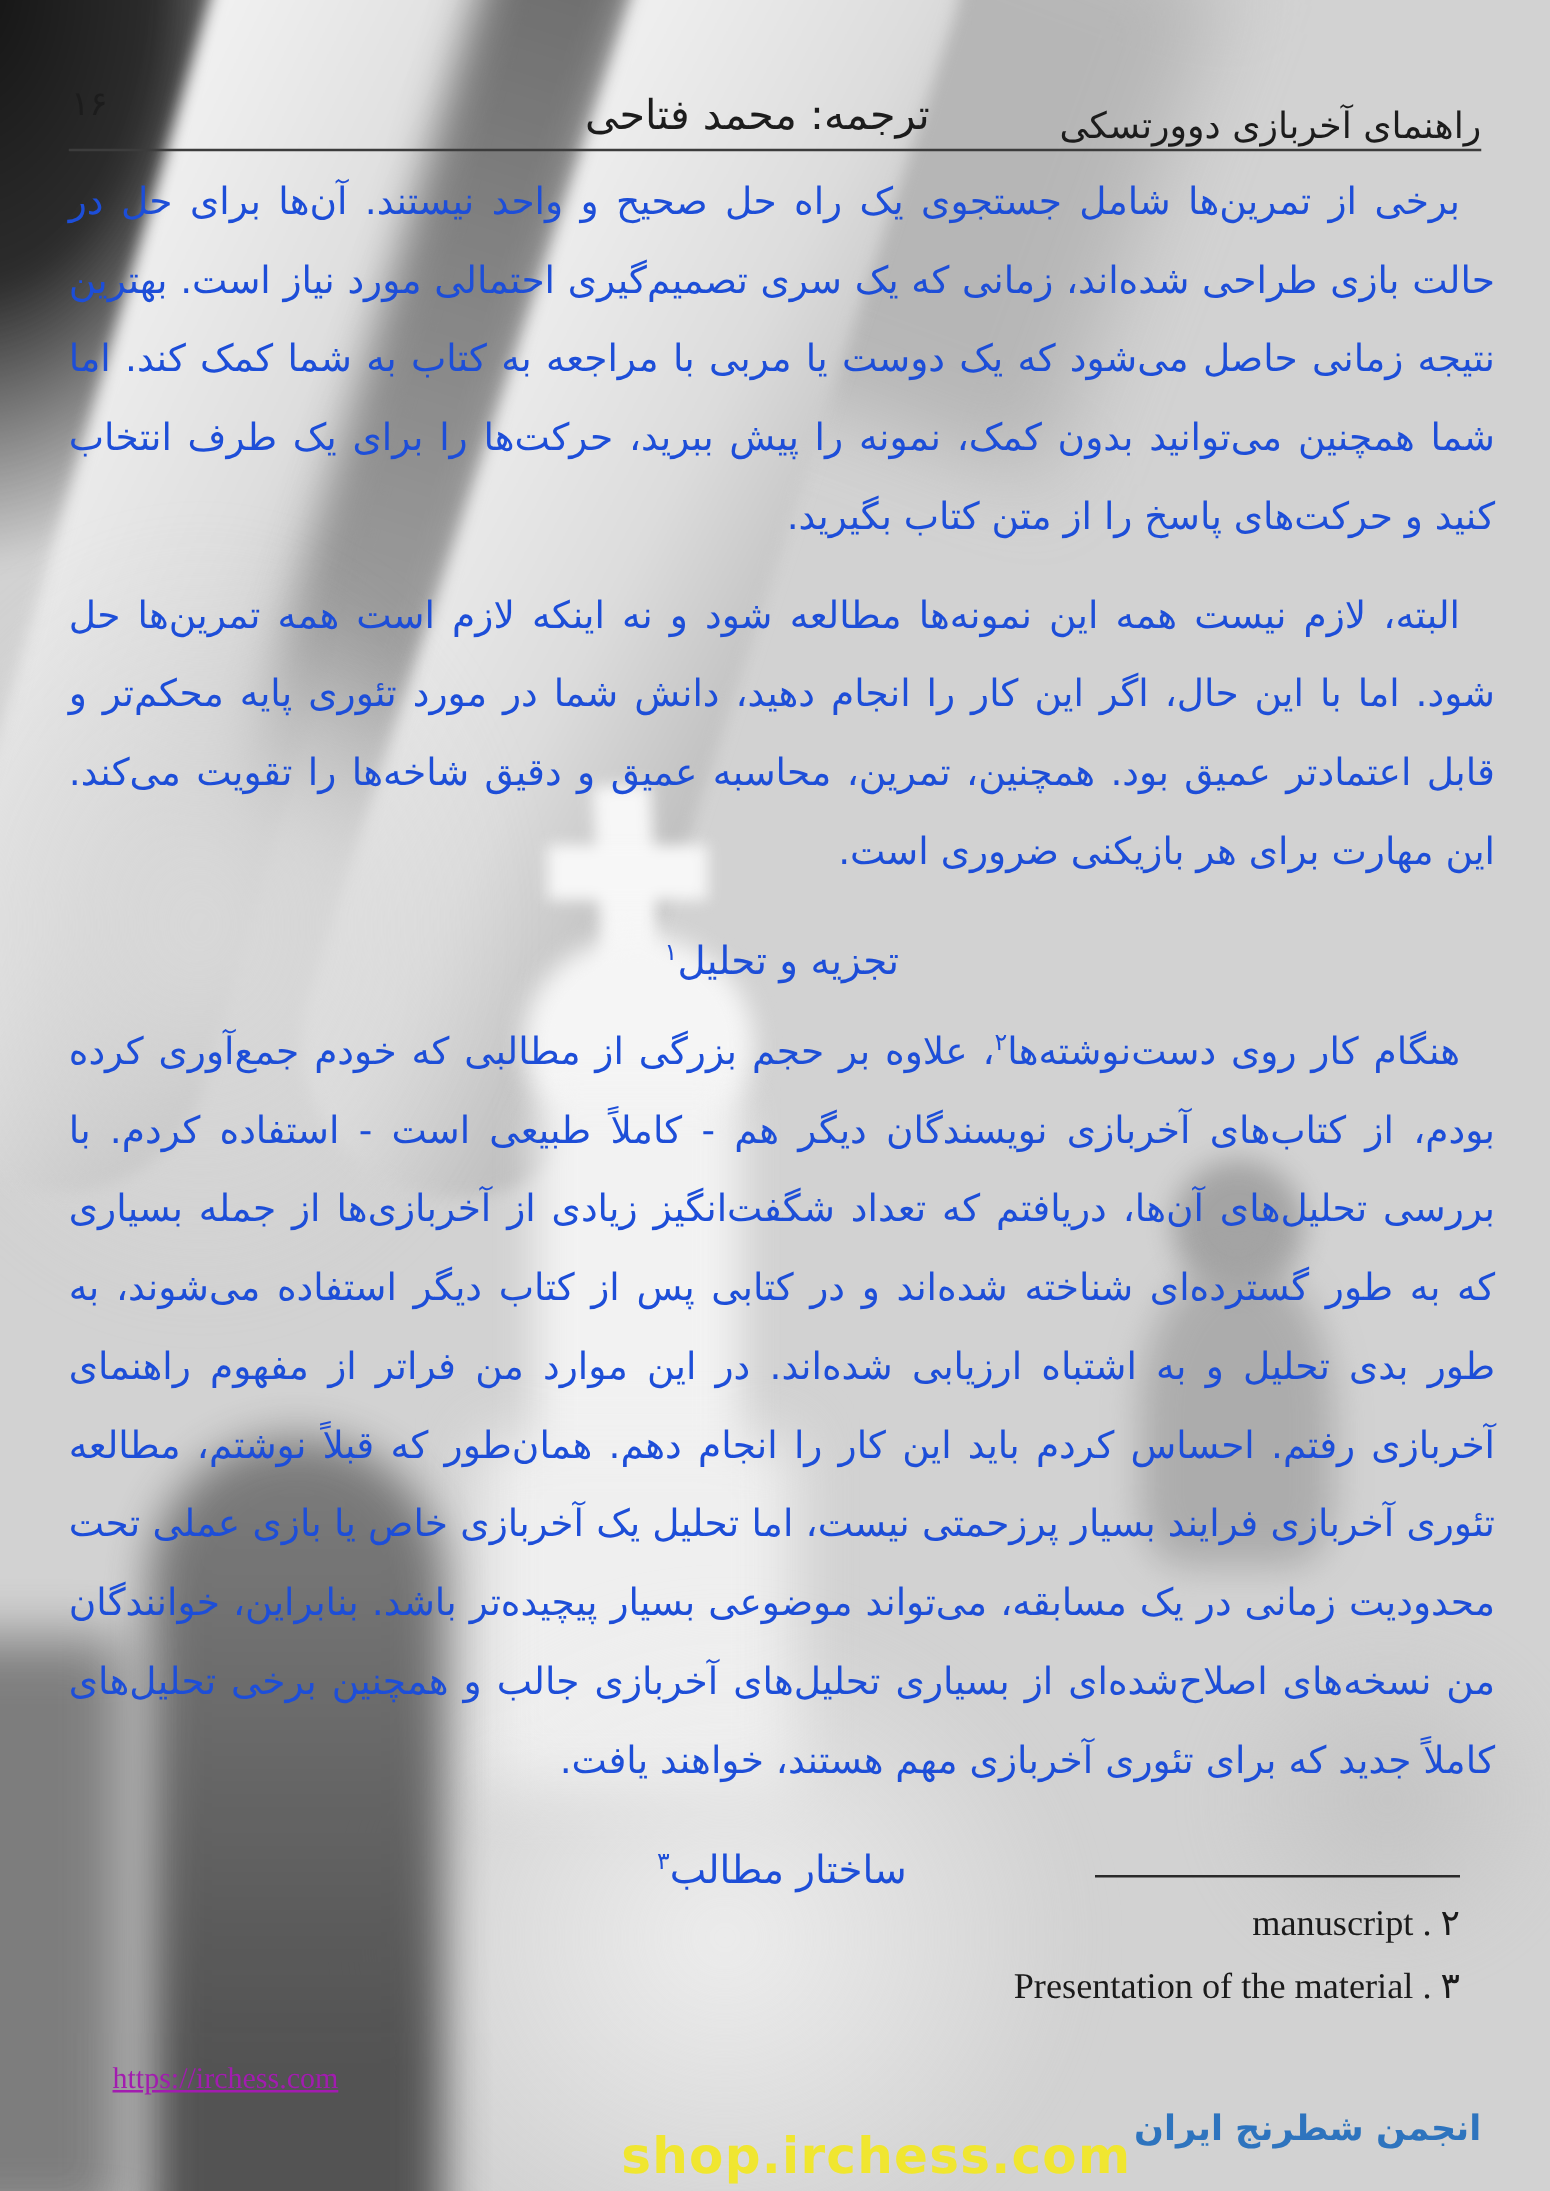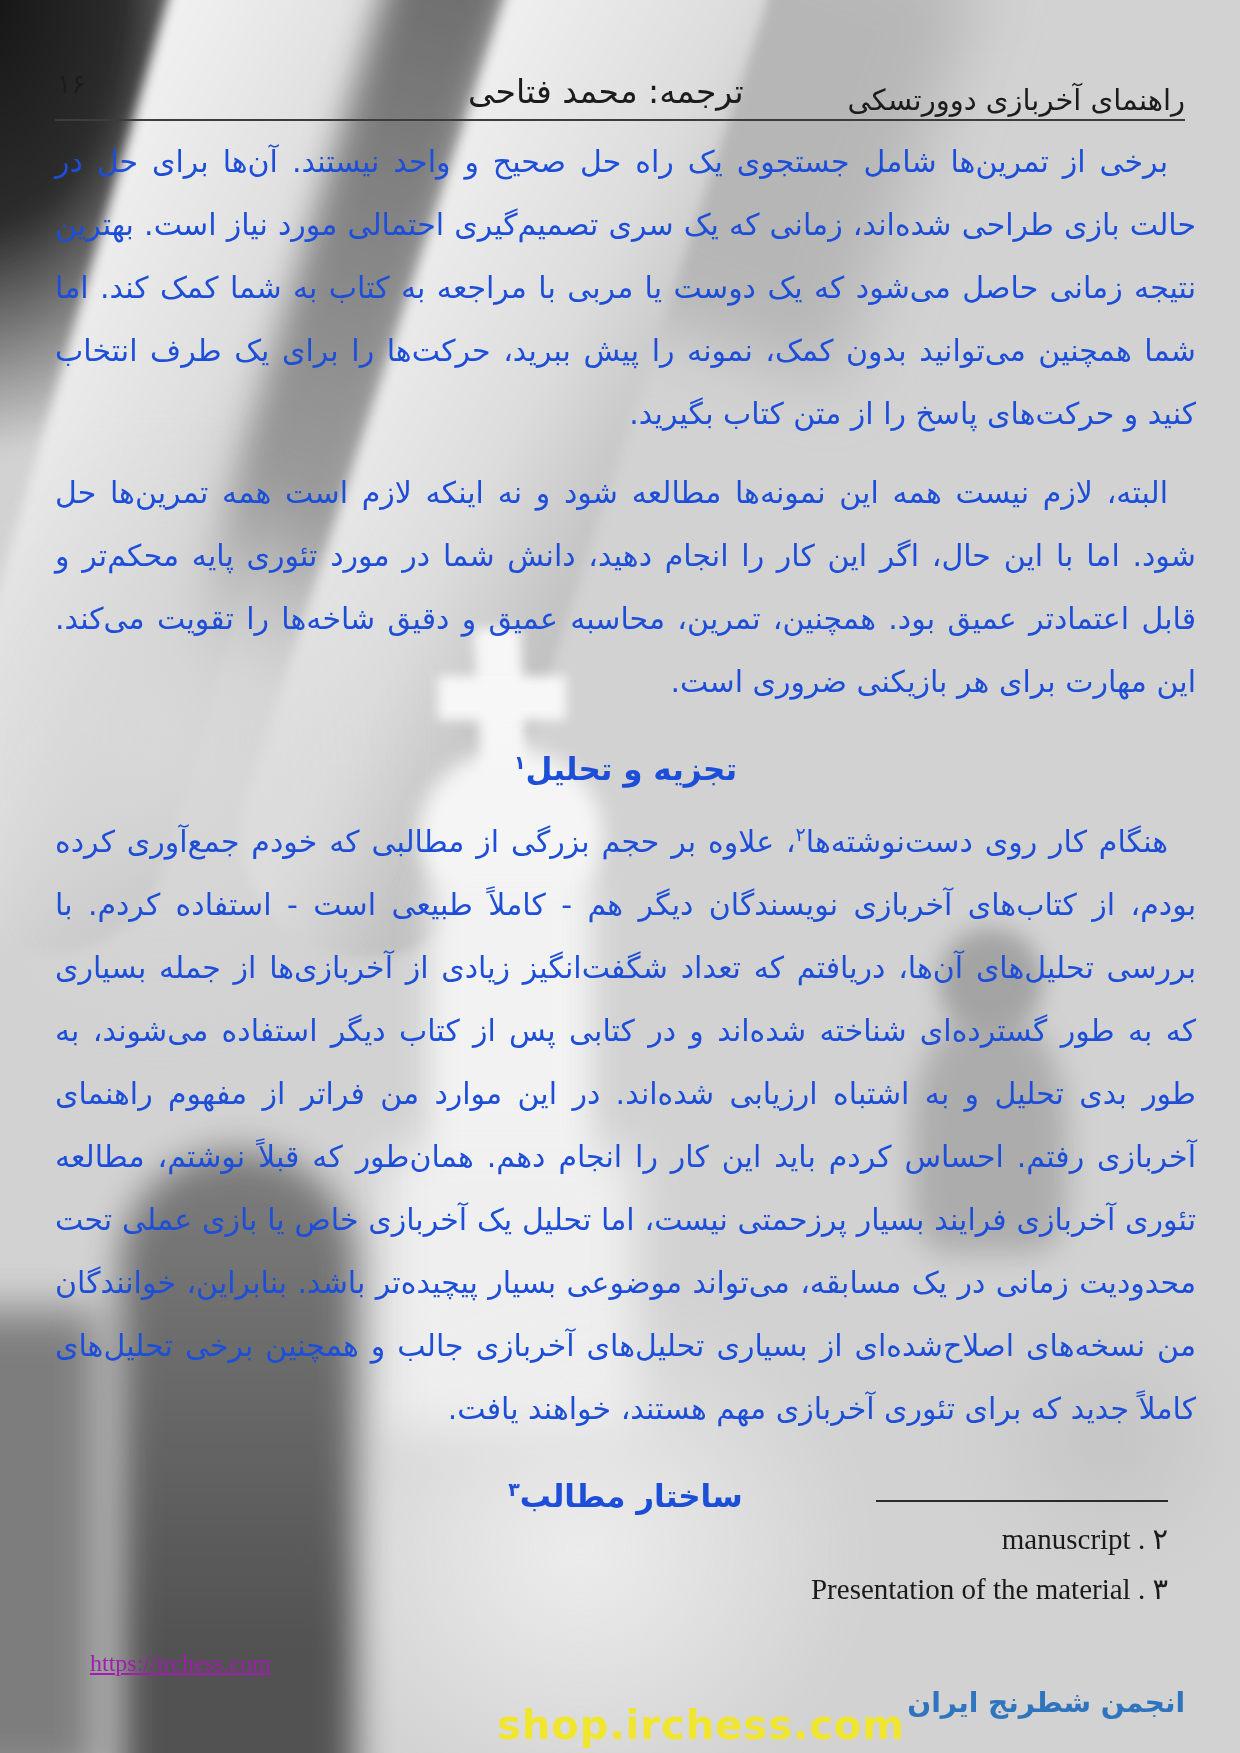--- a/index.html
+++ b/index.html
@@ -48,21 +48,21 @@
   .fg{position:relative;z-index:1;}
   #hdr-num{position:absolute;left:57px;top:68px;font-size:27px;color:#1c1c1c;}
   #hdr-translator{position:absolute;left:468px;top:72px;font-size:33px;color:#1c1c1c;direction:rtl;}
   #hdr-title{position:absolute;right:55px;top:70px;font-size:29px;color:#1c1c1c;direction:rtl;margin-top:13px;}
   #hdr-rule{position:absolute;left:55px;right:55px;top:119px;height:2px;background:#3c3c3c;}
 
   #content{position:absolute;left:55px;right:44px;top:130px;direction:rtl;
     font-size:30px;line-height:63px;color:#1d4ed8;text-align:justify;}
   #content p{margin:0;text-indent:28px;}
   #content p.cont{margin-top:16px;}
-  .heading{margin:18px 0 2px 0;text-align:center;font-weight:bold;font-size:31px;line-height:63px;}
+  .heading{margin:18px 0 2px 0;text-align:center;font-weight:normal;font-size:31px;line-height:63px;}
   .heading sup,#content sup{font-size:19px;}
 
   #footnotes{position:absolute;right:72px;top:1500px;width:560px;text-align:right;direction:rtl;
     font-family:"Liberation Serif",serif;font-size:29px;color:#1a1a1a;line-height:50px;}
   #fn-rule{width:292px;height:2px;background:#2a2a2a;margin:0 0 12px auto;}
 
   .link{font-family:"Liberation Serif",serif;font-size:24px;color:#a21caf;
     text-decoration:underline;cursor:pointer;}
   #ftr-link1{position:absolute;left:90px;top:1650px;}
   #ftr-link2{position:absolute;left:88px;top:1793px;}

